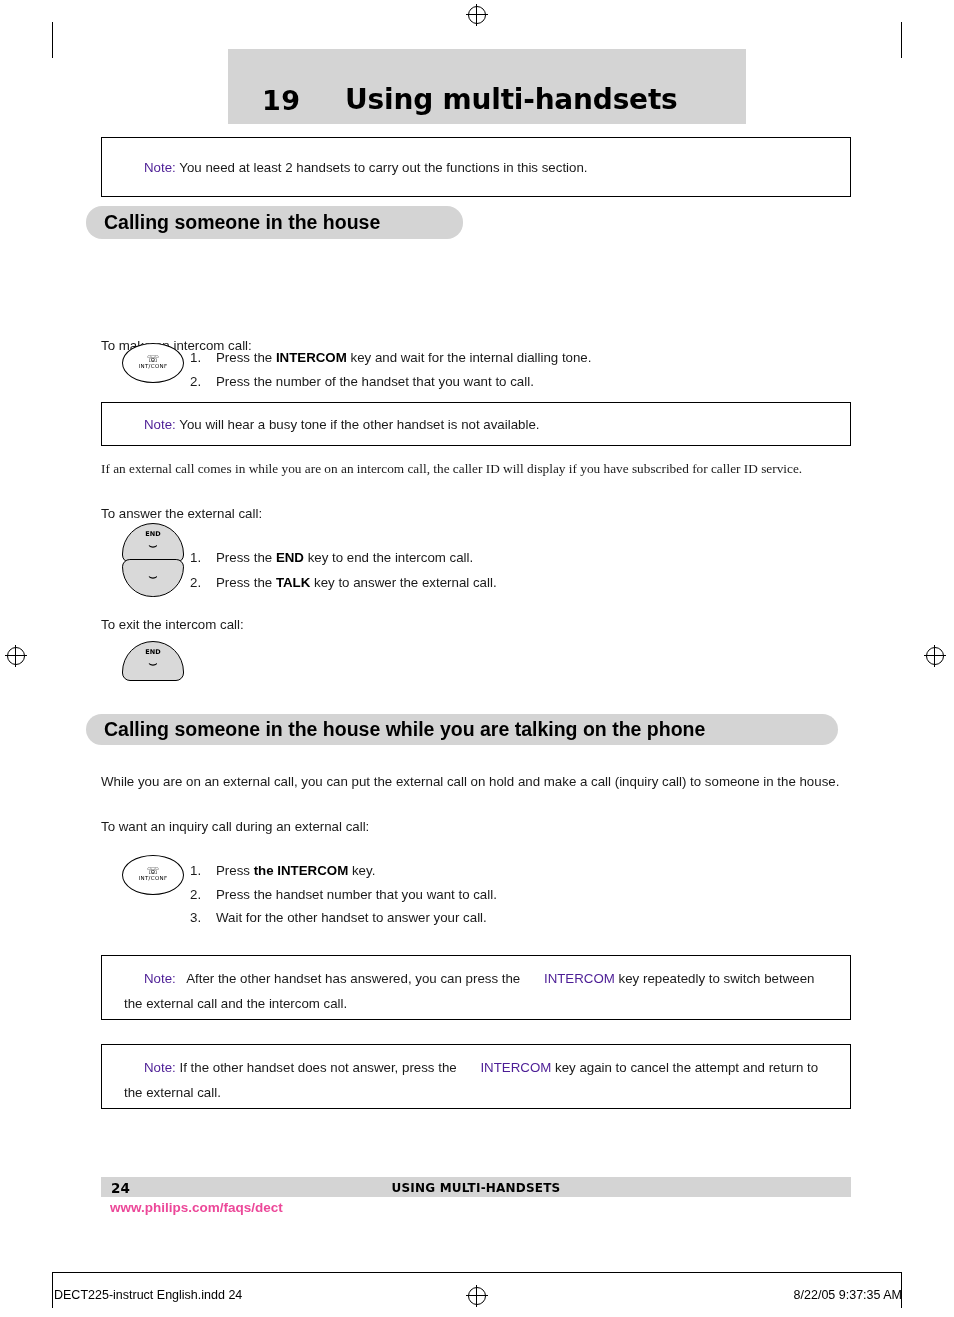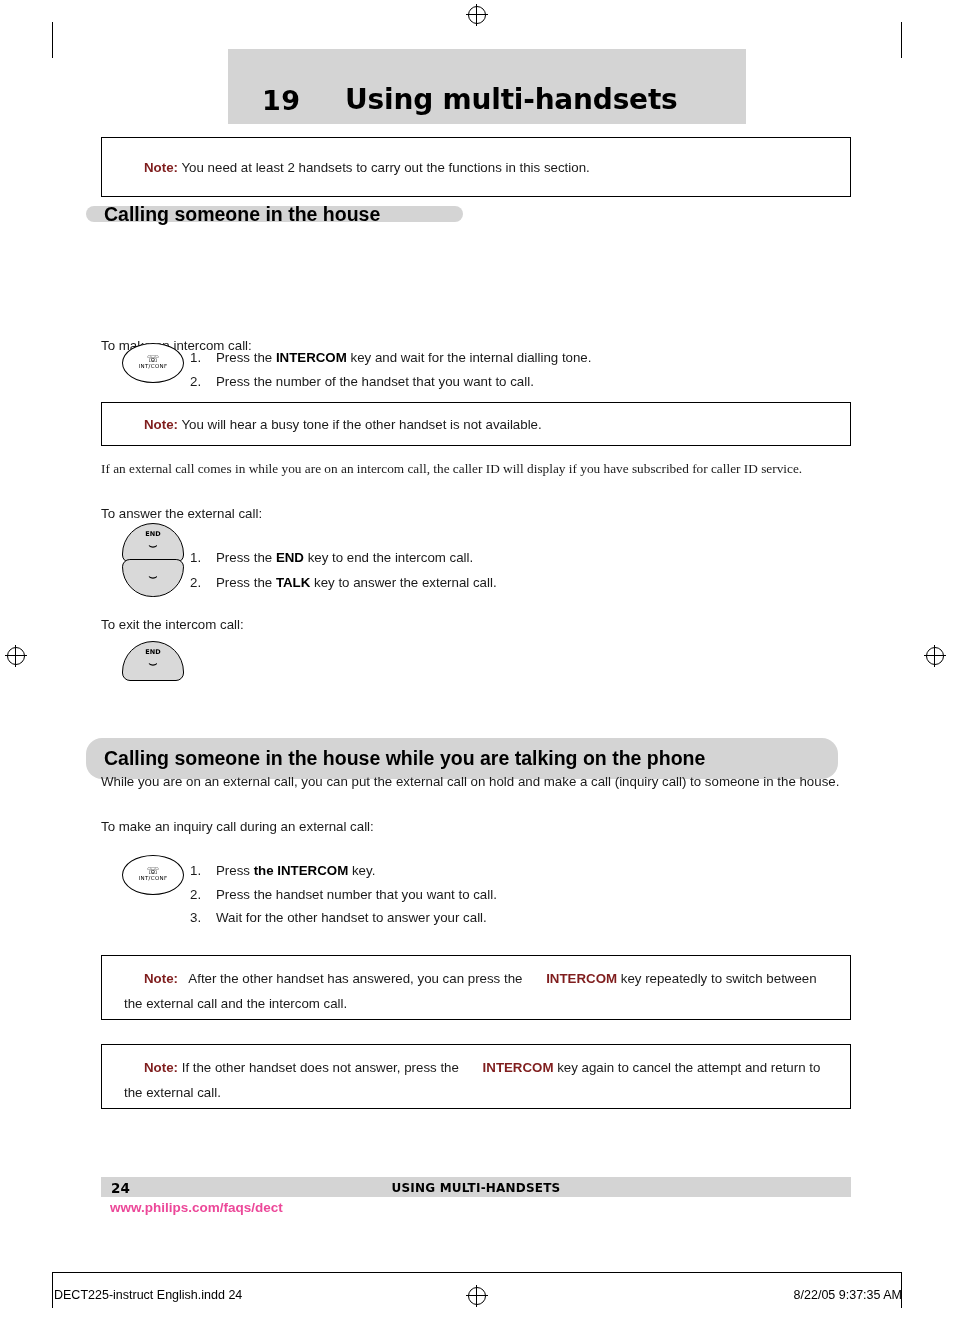--- a/index.html
+++ b/index.html
@@ -86,21 +86,21 @@
     border: 1.6px solid #000;
     box-sizing: border-box;
     background: #fff;
   }
   .note-box .inner {
     padding: 0 22px;
     font-size: 13.3px;
     line-height: 25px;
     color: #1a1a1a;
   }
-  .note-box .inner b { font-weight: bold; color:#7f1d1d;padding-left:20px; }
+  .note-box .inner b { font-weight: normal; color:#4c1d95;padding-left:20px; }
 
   .section-head {
     position: absolute;
     background: #d4d4d4;
     border-radius: 16px;
     display: flex;
     align-items: center;
     padding-left: 18px;
     box-sizing: border-box;
     font-size: 19.5px;
@@ -296,21 +296,21 @@
   <div class="title-num">19</div>
   <div class="title-text">Using multi-handsets</div>
 
   <div class="note-box" style="left:101px; top:137px; width:750px; height:60px;">
     <div class="inner" style="padding-top:17px;">
       <b>Note:</b>
       <span>You need at least 2 handsets to carry out the functions in this section.</span>
     </div>
   </div>
 
-  <div class="section-head" style="left:86px; top:206px; width:377px; height:16px;">
+  <div class="section-head" style="left:86px; top:206px; width:377px; height:33px;">
     <span>Calling someone in the house</span>
   </div>
 
 
   <div class="para" style="left:101px; top:334px; width:500px;">
     <span>To make an intercom call:</span>
   </div>
 
   <div class="key-icon key-round" style="left:122px; top:343px;">
     <div class="glyph">☏</div>
@@ -366,30 +366,30 @@
   <div class="para" style="left:101px; top:613px; width:500px;">
     <span>To exit the intercom call:</span>
   </div>
 
   <div class="key-icon key-end" style="left:122px; top:641px;">
     <div class="label">END</div>
     <div class="hook">⌣</div>
   </div>
 
 
-  <div class="section-head" style="left:86px; top:714px; width:752px; height:41px;margin-top:24px;">
+  <div class="section-head" style="left:86px; top:714px; width:752px; height:31px;">
     <span>Calling someone in the house while you are talking on the phone</span>
   </div>
 
   <div class="para" style="left:101px; top:770px; width:760px;">
     <span>While you are on an external call, you can put the external call on hold and make a call (inquiry call) to someone in the house.</span>
   </div>
 
   <div class="para" style="left:101px; top:815px; width:600px;">
-    <span>To make an inquiry call during an external call:</span>
+    <span>To want an inquiry call during an external call:</span>
   </div>
 
   <div class="key-icon key-round" style="left:122px; top:855px;">
     <div class="glyph">☏</div>
     <div class="sub">INT/CONF</div>
   </div>
 
   <div class="steps" style="left:190px; top:859px; width:640px;">
     <div class="row">
       <span class="num">1.</span>

